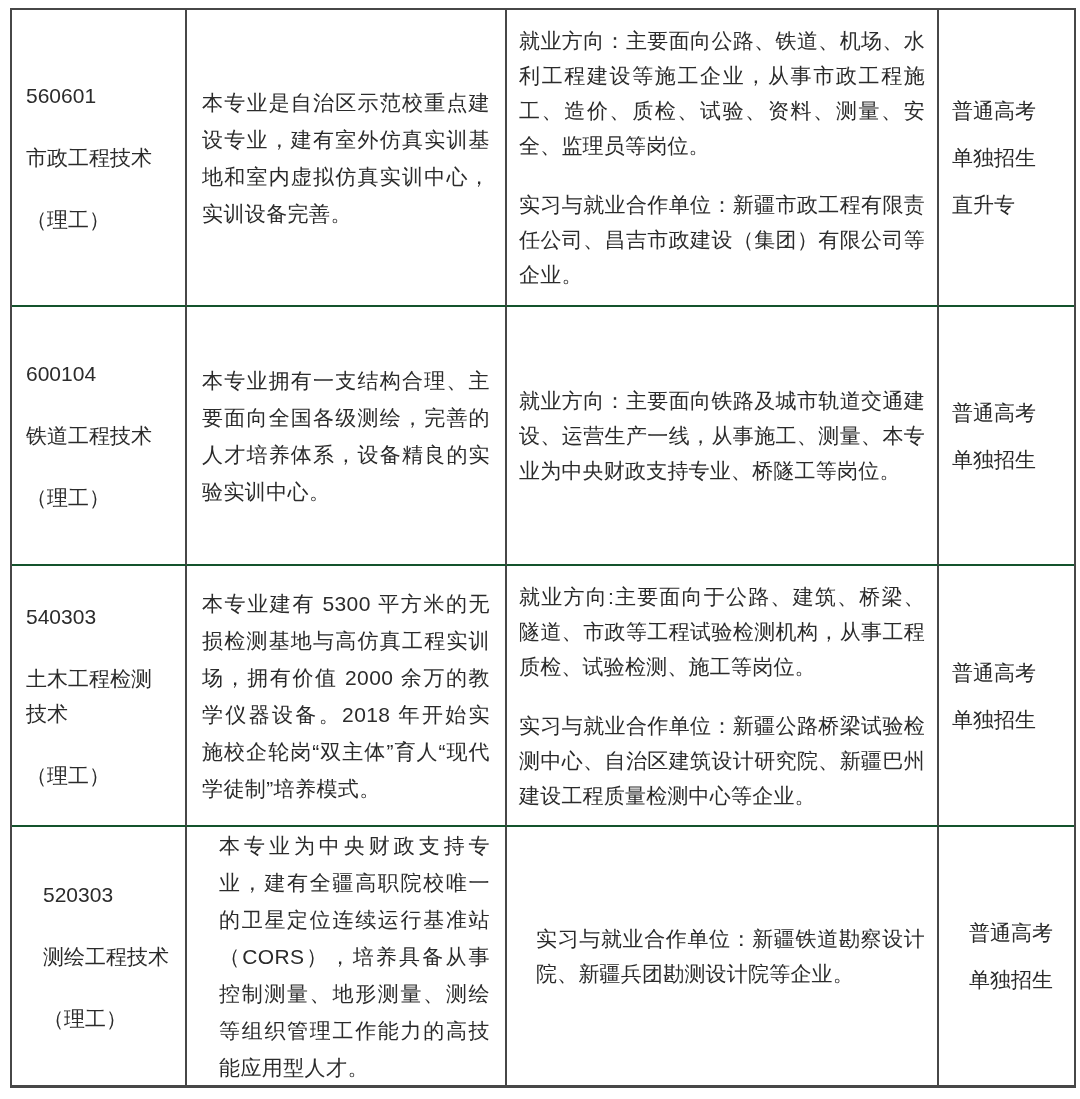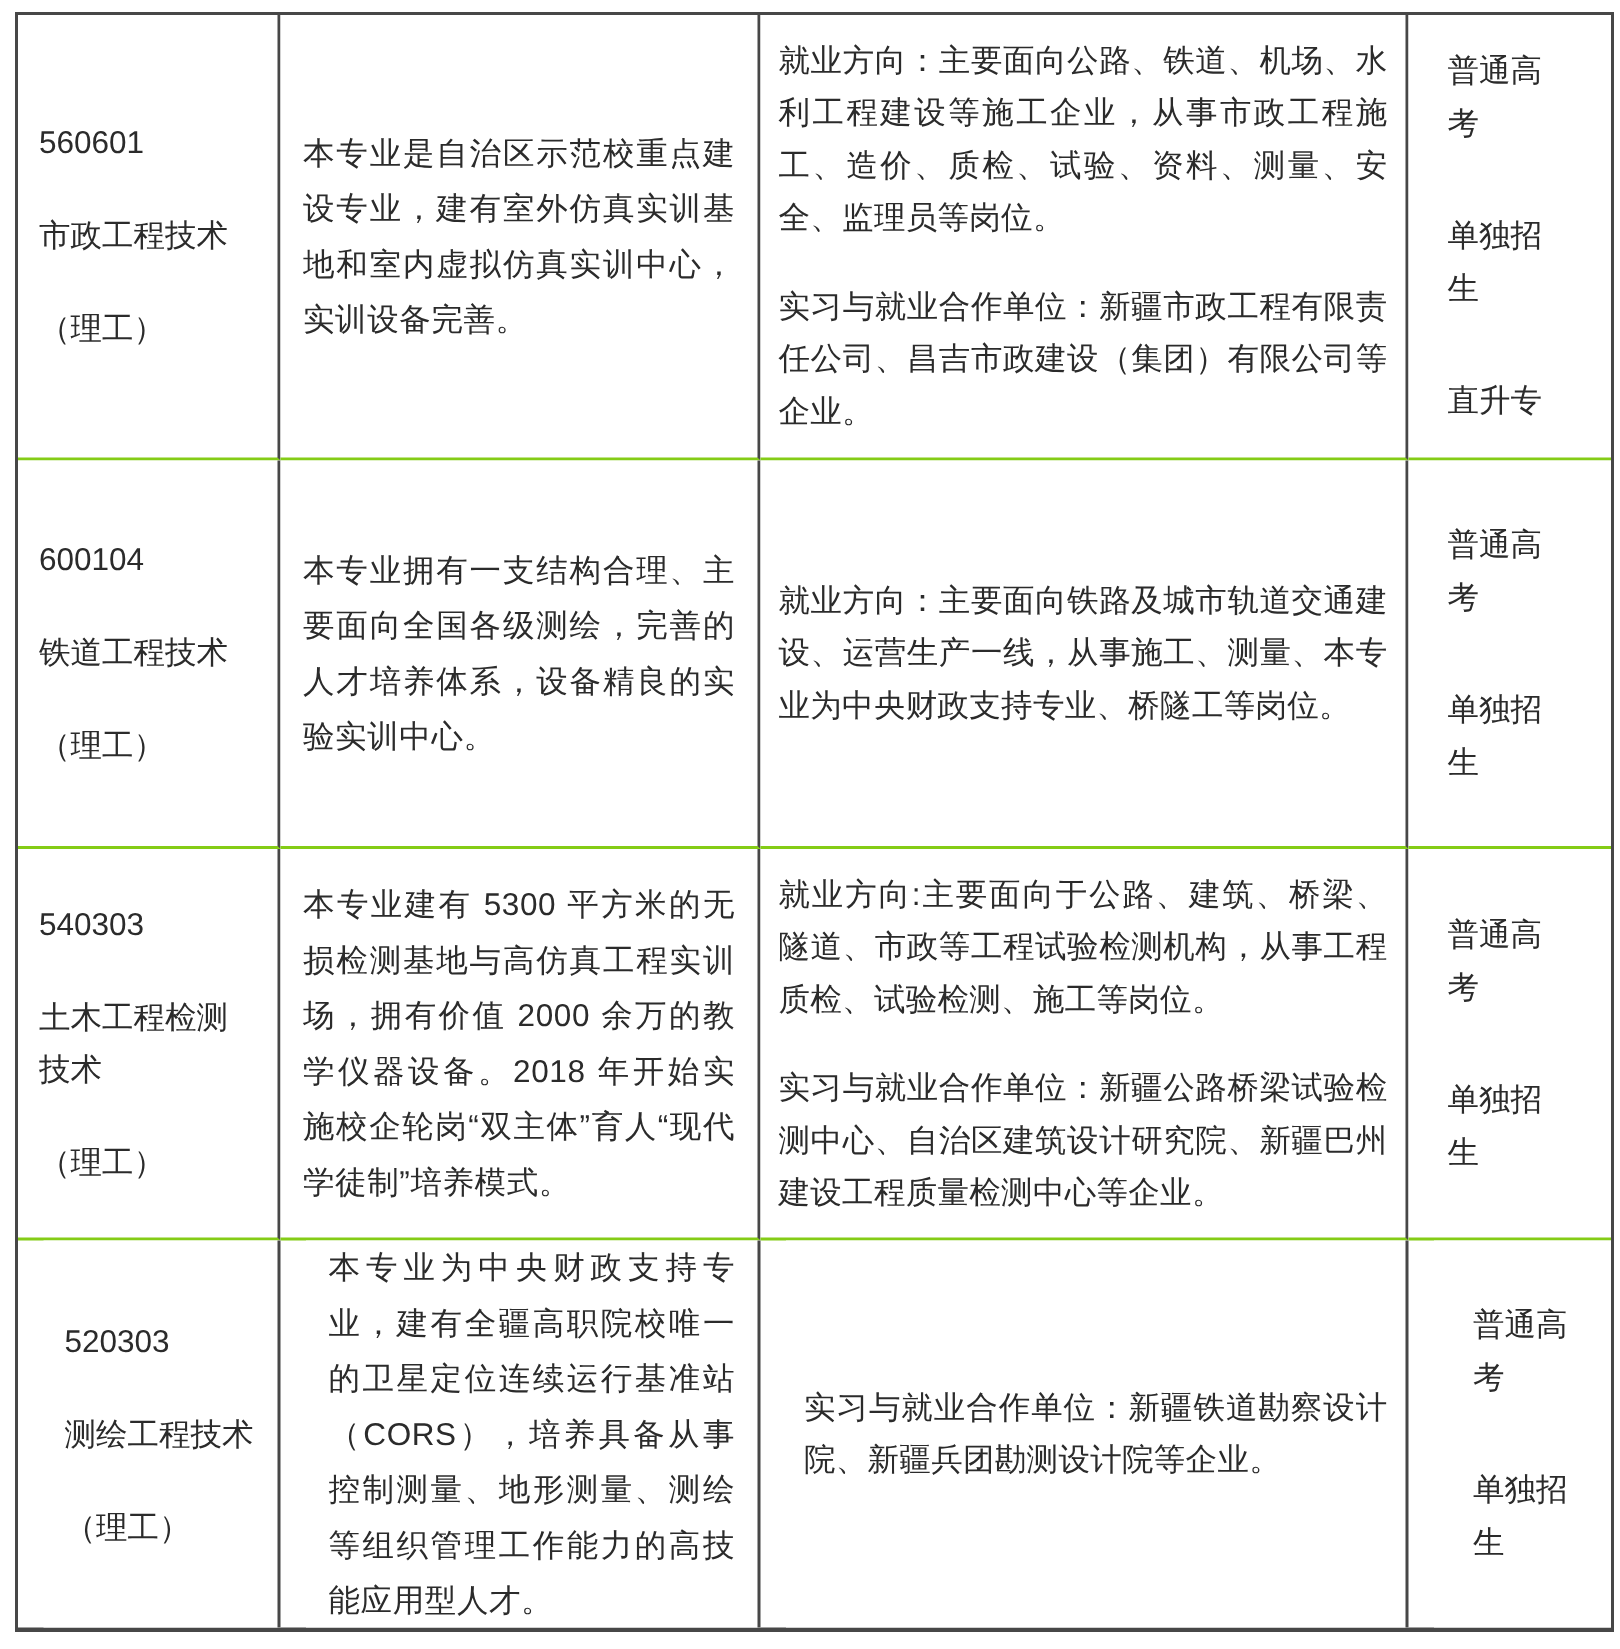--- a/index.html
+++ b/index.html
@@ -25,21 +25,21 @@
     border-bottom-width: 3px;
     display: grid;
     grid-template-columns: 175px 320px 432px 1fr;
     grid-template-rows: 297px 259px 261px 1fr;
     background: #ffffff;
   }
   .trow { display: contents; }
   .cell {
     box-sizing: border-box;
     border-right: 2px solid #474747;
-    border-bottom: 2px solid #84cc16;
+    border-bottom: 2px solid #14532d;
     display: flex;
     flex-direction: column;
     justify-content: center;
     overflow: hidden;
     background: #ffffff;
   }
   .cell.col-last { border-right: none; }
   .trow.row-last .cell { border-bottom: none; margin-left: 17px; }
 
   .cell-code {
@@ -61,22 +61,22 @@
   .cell-emp { padding: 0 12px; gap: 24px; }
   .cell-emp p {
     margin: 0;
     font-size: 21px;
     line-height: 35px;
     text-align: justify;
     text-justify: inter-character;
     letter-spacing: 0.2px;
   }
   .cell-adm {
-    padding: 0 26px;
-    gap: 40px;
+    padding: 0 13px;
+    gap: 12px;
     font-size: 21px;
     line-height: 35px;
     align-items: flex-start;
   }
 </style>
 </head>
 <body>
 
 <div class="majors-table">
 

